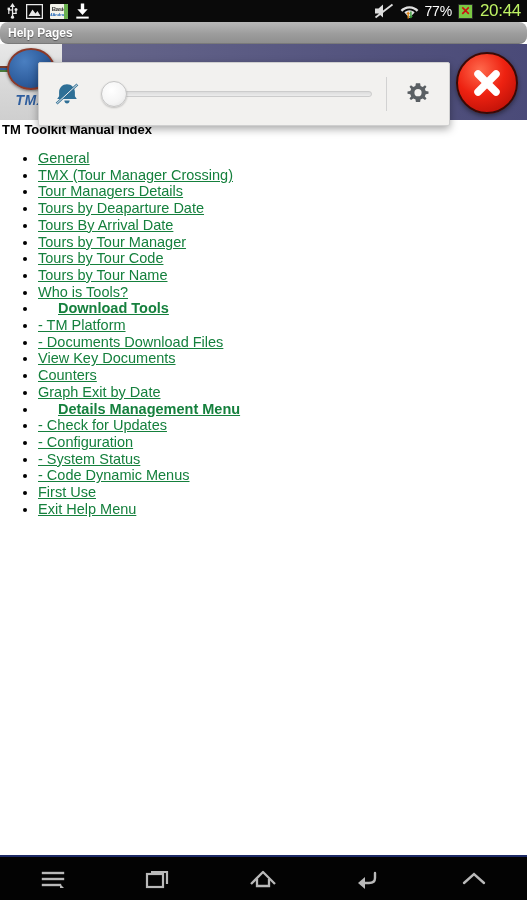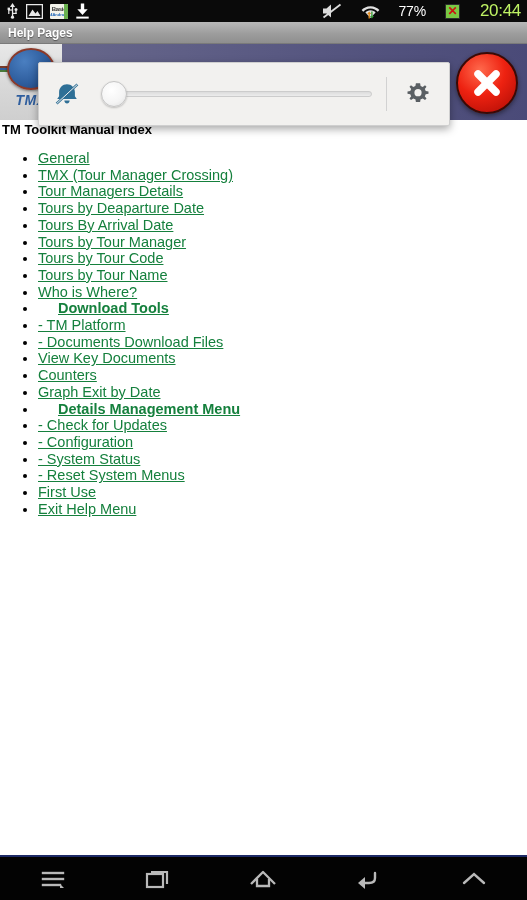--- a/index.html
+++ b/index.html
@@ -12,21 +12,21 @@
   #screen { position: relative; width: 527px; height: 900px; background:#fff; }
 
   
   .statusbar {
     position: absolute; top:0; left:0; width:527px; height:22px;
     background: #0a0a0a;
     display: flex; align-items: center; justify-content: space-between;
     padding: 0 6px;
   }
   .sb-left { display: flex; align-items: center; gap: 7px; }
-  .sb-right { display: flex; align-items: center; gap: 19px; }
+  .sb-right { display: flex; align-items: center; gap: 6px; }
   .sb-icon { display:inline-flex; align-items:center; justify-content:center; }
   .sb-b4a {
     width: 18px; height: 15px; background:#f2f2ea;
     border-radius:1px; position: relative; overflow:hidden;
     display:flex; flex-direction:column; align-items:center; justify-content:center;
   }
   .sb-b4a .t1 { font-size:6px; font-weight:bold; color:#333; line-height:6px; letter-spacing:-0.3px;}
   .sb-b4a .t2 { font-size:4px; font-weight:bold; color:#1a63b8; line-height:5px; }
   .sb-b4a .grn { position:absolute; right:0; top:0; width:4px; height:15px; background:#6ab150; }
   .sb-pct { color:#fff; font-size:14px; font-weight:400; letter-spacing:-0.2px;}
@@ -35,21 +35,21 @@
     width:15px; height:15px; background:#7ac943; border:1px solid #2d2d2d;
     border-radius:1px; position:relative; display:flex; align-items:center; justify-content:center;
   }
   .batt .x { color:#cc1111; font-size:12px; font-weight:bold; line-height:1; }
 
   
   .titlebar {
     position:absolute; top:22px; left:0; width:527px; height:22px;
     background: linear-gradient(to bottom, #b8b8b8 0%, #9d9d9d 55%, #8f8f8f 100%);
     border-bottom:1px solid #7a7a7a;
-    display:flex; align-items:center;
+    display:flex; align-items:center;border-radius:8px;
   }
   .titlebar .t {
     color:#ffffff; font-size:12px; font-weight:bold; padding-left:8px;
     text-shadow: 0 1px 1px rgba(0,0,0,0.45);
   }
 
   
   .banner {
     position:absolute; top:44px; left:0; width:527px; height:76px;
     background: linear-gradient(to right, #6b6b8c 0%, #5f5f86 35%, #53537e 70%, #4a4a78 100%);
@@ -275,32 +275,32 @@
     <div class="page-heading">TM Toolkit Manual Index</div>
     <ul class="index-list">
       <li><a href="#" class="">General</a></li>
       <li><a href="#">TMX (Tour Manager Crossing)</a></li>
       <li><a href="#">Tour Managers Details</a></li>
       <li><a href="#">Tours by Deaparture Date</a></li>
       <li><a href="#">Tours By Arrival Date</a></li>
       <li><a href="#">Tours by Tour Manager</a></li>
       <li><a href="#">Tours by Tour Code</a></li>
       <li><a href="#">Tours by Tour Name</a></li>
-      <li><a href="#">Who is Where?</a></li>
+      <li><a href="#">Who is Tools?</a></li>
       <li><a href="#" class="bold">Download Tools</a></li>
       <li><a href="#">- TM Platform</a></li>
       <li><a href="#">- Documents Download Files</a></li>
       <li><a href="#">View Key Documents</a></li>
       <li><a href="#">Counters</a></li>
       <li><a href="#">Graph Exit by Date</a></li>
       <li><a href="#" class="bold">Details Management Menu</a></li>
       <li><a href="#">- Check for Updates</a></li>
       <li><a href="#">- Configuration</a></li>
       <li><a href="#">- System Status</a></li>
-      <li><a href="#">- Reset System Menus</a></li>
+      <li><a href="#">- Code Dynamic Menus</a></li>
       <li><a href="#">First Use</a></li>
       <li><a href="#">Exit Help Menu</a></li>
     </ul>
   </div>
 
   <div class="navbar">
     <div class="nav-btn">
       <svg width="30" height="26" viewBox="0 0 30 26">
         <g stroke="#b9b9b9" stroke-width="2.4" stroke-linecap="square">
           <line x1="5" y1="7" x2="25" y2="7"></line>

